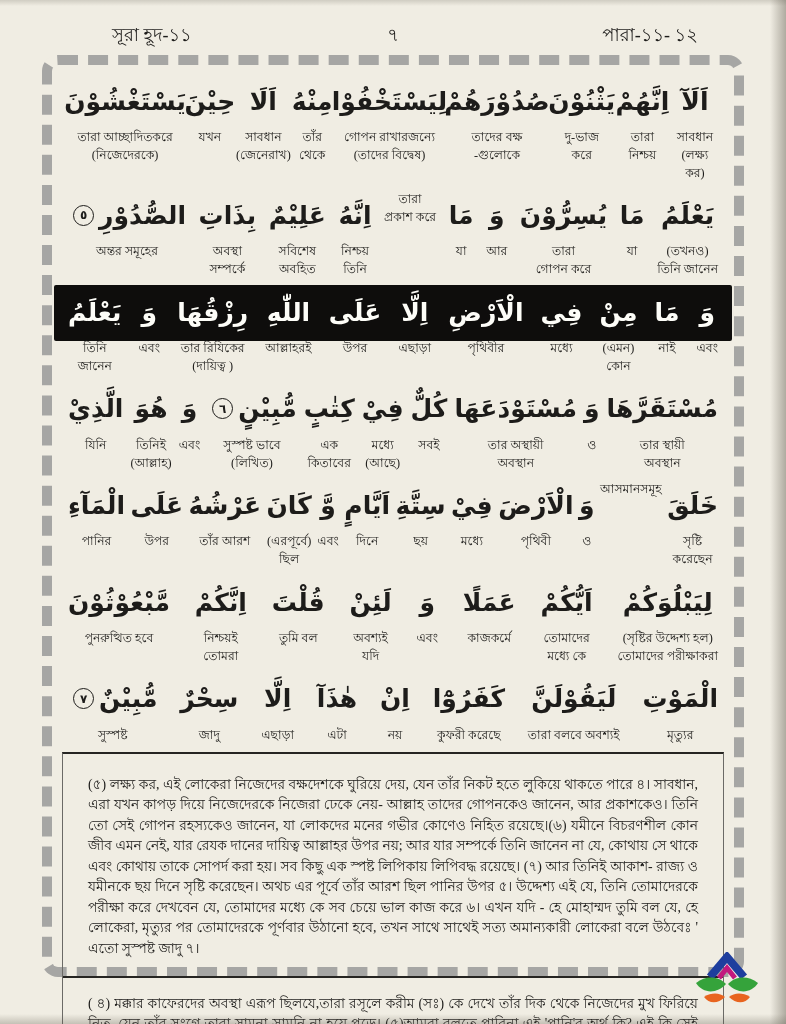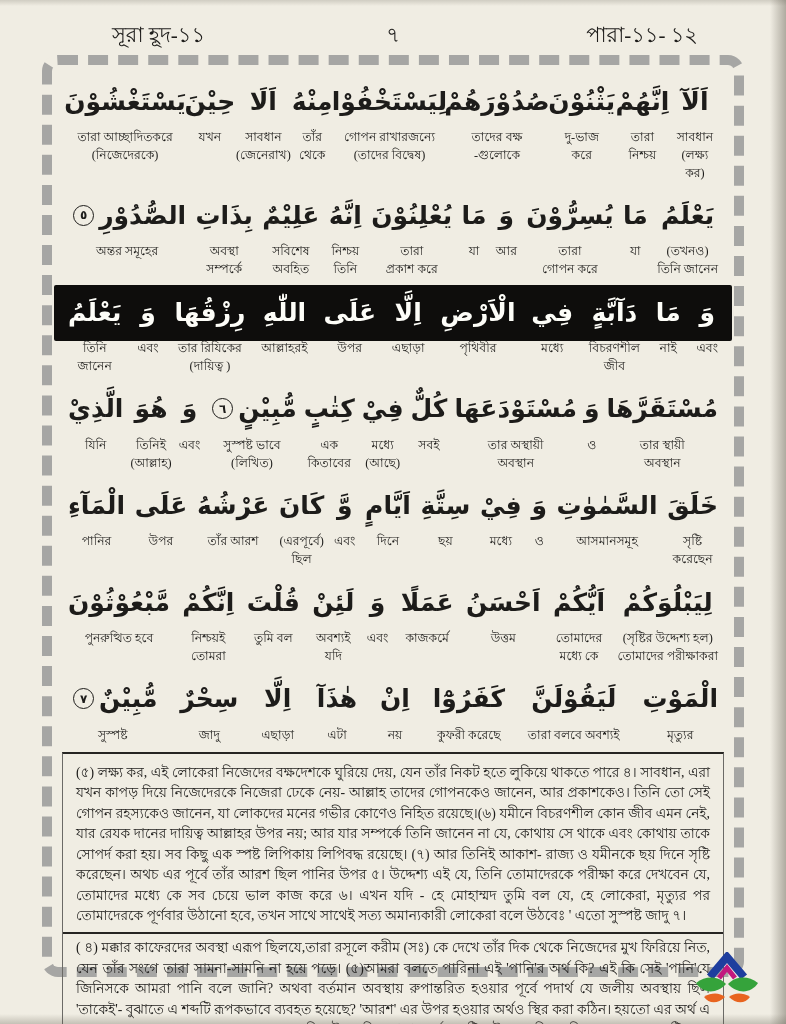--- a/index.html
+++ b/index.html
@@ -12,21 +12,21 @@
   
   .scan-shadow-right{position:absolute;top:0;right:0;width:16px;height:100%;
     background:linear-gradient(to left, rgba(95,90,78,.45), rgba(95,90,78,0));pointer-events:none;}
   .scan-shadow-bottom{position:absolute;left:0;bottom:0;width:100%;height:10px;
     background:linear-gradient(to top, rgba(95,90,78,.30), rgba(95,90,78,0));pointer-events:none;}
   .scan-shadow-top{position:absolute;left:0;top:0;width:100%;height:6px;
     background:linear-gradient(to bottom, rgba(95,90,78,.22), rgba(95,90,78,0));pointer-events:none;}
 
   .page-header{
     position:absolute;top:24px;left:0;width:786px;height:24px;
-    display:flex;align-items:center;font-size:21px;
+    display:flex;align-items:center;font-size:18px;
   }
   .ph-left{position:absolute;left:112px;}
   .ph-center{position:absolute;left:0;width:100%;text-align:center;}
   .ph-right{position:absolute;right:88px;}
 
   .frame{
     position:absolute;left:42px;top:55px;width:702px;height:922px;
     box-sizing:border-box;
     border:10px dashed #a6a6a4;
     border-radius:16px;
@@ -63,21 +63,21 @@
   }
 
   .commentary{
     margin:2px -2px 0 -2px;
     border-top:2px solid #262522;
     border-left:1px solid #6b6a66;
     border-right:1px solid #6b6a66;
     padding:5px 9px 0 9px;
   }
   .commentary p{
-    margin:4px;font-size:13.8px;line-height:1.49;text-align:justify;
+    margin:16px;font-size:13.8px;line-height:1.49;text-align:justify;
   }
   .section-divider{border:none;border-top:2px solid #262522;margin:5px -9px 4px -9px;}
 
   .logo{position:absolute;right:24px;bottom:10px;width:70px;height:62px;}
 </style>
 </head>
 <body>
 
 <div class="page-header">
   <span class="ph-left">সূরা হূদ-১১</span>
@@ -150,21 +150,20 @@
         </div>
         <div class="word-col">
           <div class="ar" dir="rtl" lang="ar">وَ</div>
           <div class="bn" lang="bn">আর</div>
         </div>
         <div class="word-col">
           <div class="ar" dir="rtl" lang="ar">مَا</div>
           <div class="bn" lang="bn">যা</div>
         </div>
         <div class="word-col">
-          <div class="ar" dir="rtl" lang="ar">يُعْلِنُوْنَ</div>
           <div class="bn" lang="bn">তারা
 প্রকাশ করে</div>
         </div>
         <div class="word-col">
           <div class="ar" dir="rtl" lang="ar">اِنَّهُ</div>
           <div class="bn" lang="bn">নিশ্চয়
 তিনি</div>
         </div>
         <div class="word-col">
           <div class="ar" dir="rtl" lang="ar">عَلِيْمٌ</div>
@@ -184,23 +183,23 @@
       <div class="word-line highlight">
         <div class="word-col">
           <div class="ar" dir="rtl" lang="ar">وَ</div>
           <div class="bn" lang="bn">এবং</div>
         </div>
         <div class="word-col">
           <div class="ar" dir="rtl" lang="ar">مَا</div>
           <div class="bn" lang="bn">নাই</div>
         </div>
         <div class="word-col">
-          <div class="ar" dir="rtl" lang="ar">دَآبَّةٍ</div>
-          <div class="bn" lang="bn">বিচরণশীল
-জীব</div>
+          <div class="ar" dir="rtl" lang="ar">مِنْ</div>
+          <div class="bn" lang="bn">(এমন)
+কোন</div>
         </div>
         <div class="word-col">
           <div class="ar" dir="rtl" lang="ar">فِي</div>
           <div class="bn" lang="bn">মধ্যে</div>
         </div>
         <div class="word-col">
           <div class="ar" dir="rtl" lang="ar">الْاَرْضِ</div>
           <div class="bn" lang="bn">পৃথিবীর</div>
         </div>
         <div class="word-col">
@@ -278,26 +277,29 @@
           <div class="bn" lang="bn">যিনি</div>
         </div>
       </div>
       <div class="word-line">
         <div class="word-col">
           <div class="ar" dir="rtl" lang="ar">خَلَقَ</div>
           <div class="bn" lang="bn">সৃষ্টি
 করেছেন</div>
         </div>
         <div class="word-col">
-          <div class="ar" dir="rtl" lang="ar">السَّمٰوٰتِ</div>
           <div class="bn" lang="bn">আসমানসমূহ</div>
         </div>
         <div class="word-col">
           <div class="ar" dir="rtl" lang="ar">وَ</div>
           <div class="bn" lang="bn">ও</div>
+        </div>
+        <div class="word-col">
+          <div class="ar" dir="rtl" lang="ar">الْاَرْضَ</div>
+          <div class="bn" lang="bn">পৃথিবী</div>
         </div>
         <div class="word-col">
           <div class="ar" dir="rtl" lang="ar">فِيْ</div>
           <div class="bn" lang="bn">মধ্যে</div>
         </div>
         <div class="word-col">
           <div class="ar" dir="rtl" lang="ar">سِتَّةِ</div>
           <div class="bn" lang="bn">ছয়</div>
         </div>
         <div class="word-col">
@@ -329,24 +331,20 @@
       <div class="word-line">
         <div class="word-col">
           <div class="ar" dir="rtl" lang="ar">لِيَبْلُوَكُمْ</div>
           <div class="bn" lang="bn">(সৃষ্টির উদ্দেশ্য হল)
 তোমাদের পরীক্ষাকরা</div>
         </div>
         <div class="word-col">
           <div class="ar" dir="rtl" lang="ar">اَيُّكُمْ</div>
           <div class="bn" lang="bn">তোমাদের
 মধ্যে কে</div>
-        </div>
-        <div class="word-col">
-          <div class="ar" dir="rtl" lang="ar">اَحْسَنُ</div>
-          <div class="bn" lang="bn">উত্তম</div>
         </div>
         <div class="word-col">
           <div class="ar" dir="rtl" lang="ar">عَمَلًا</div>
           <div class="bn" lang="bn">কাজকর্মে</div>
         </div>
         <div class="word-col">
           <div class="ar" dir="rtl" lang="ar">وَ</div>
           <div class="bn" lang="bn">এবং</div>
         </div>
         <div class="word-col">

